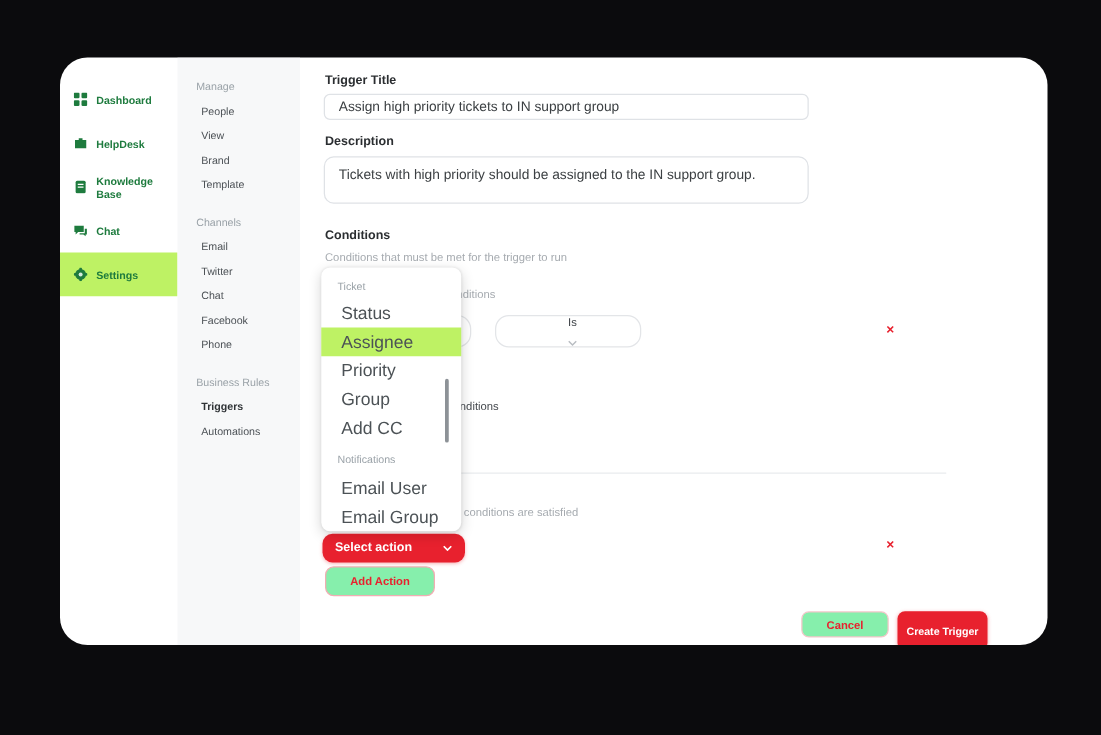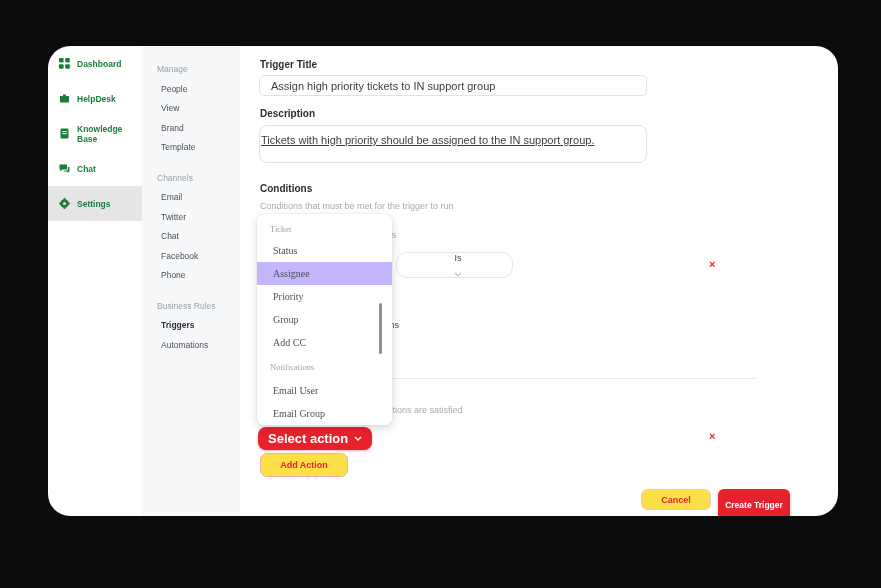--- a/index.html
+++ b/index.html
@@ -5,72 +5,72 @@
   html,body{margin:0;padding:0;}
   body{
     width:881px;height:588px;background:#0b0b0d;position:relative;
     font-family:"Liberation Sans",sans-serif;-webkit-font-smoothing:antialiased;
   }
   .card{
     position:absolute;left:48px;top:46px;width:790px;height:470px;
     background:#ffffff;border-radius:22px;overflow:hidden;display:flex;
   }
   
-  .sb1{width:94px;flex:none;padding-top:0;}
+  .sb1{width:94px;flex:none;padding-top:16px;}
   .sb1-item{
     height:35px;display:flex;align-items:center;gap:7px;padding-left:11px;
     color:#1e7b3e;font-size:8.5px;font-weight:bold;cursor:pointer;
   }
-  .sb1-item.active{background:#e5e5e5;}
+  .sb1-item.active{background:#bef264;}
   .sb1-item svg{flex:none;}
   
   .sb2{width:98px;flex:none;background:#f7f8f9;padding:14px 0 0 15px;box-sizing:border-box;}
   .sb2-title{color:#9aa2a8;font-size:8.5px;line-height:19.5px;}
   .sb2-item{color:#4c5156;font-size:8.5px;line-height:19.5px;padding-left:4px;cursor:pointer;}
   .sb2-item.current{color:#2f3336;font-weight:bold;}
   .sb2-section{margin-bottom:11px;}
   
   .main{position:relative;flex:1;font-size:9px;color:#3c4043;}
   .lbl{position:absolute;font-weight:bold;color:#2b2e31;font-size:10px;}
   .hint{position:absolute;color:#a6abb0;font-size:9px;white-space:nowrap;}
   .field{
     position:absolute;box-sizing:border-box;border:1px solid #dfe2e6;border-radius:5px;
     font-family:"Liberation Sans",sans-serif;font-size:11px;color:#3c4043;
     padding:0 11px;background:#fff;outline:none;
   }
-  textarea.field{padding:8px 1px;resize:none;border-radius:8px;line-height:12px;text-decoration:underline;}
+  textarea.field{padding:8px 11px;resize:none;border-radius:8px;line-height:12px;}
   .select{
     position:absolute;box-sizing:border-box;height:26px;border:1px solid #e3e5e8;border-radius:11px;
     background:#fff;display:flex;align-items:center;justify-content:space-between;
     padding:0 10px 0 17px;color:#3f4449;cursor:pointer;
   }
   .chev{display:flex;align-items:center;}
   .divider{position:absolute;height:1px;background:#e9ebee;}
   .x-btn{
     position:absolute;color:#e8212e;font-size:11px;font-weight:bold;line-height:10px;
     cursor:pointer;background:none;border:none;padding:0;font-family:"Liberation Sans",sans-serif;
   }
   
   .menu{
-    position:absolute;left:17px;top:168px;width:135px;height:211px;background:#fff;
+    position:absolute;left:17px;top:168px;width:112px;height:211px;background:#fff;
     border-radius:7px;box-shadow:0 3px 10px rgba(0,0,0,.16),0 0 2px rgba(0,0,0,.08);
-    z-index:5;box-sizing:border-box;padding-top:5px;font-family:Liberation Serif, serif;
+    z-index:5;box-sizing:border-box;padding-top:5px;
   }
   .menu-header{height:20px;line-height:20px;padding-left:13px;color:#9aa2a8;font-size:8.5px;}
-  .menu-item{height:23px;line-height:23px;padding-left:16px;color:#4c5256;font-size:10px;cursor:pointer;}
-  .menu-item.selected{background:#c4b5fd;}
+  .menu-item{height:23px;line-height:23px;padding-left:16px;color:#4c5256;font-size:14px;cursor:pointer;}
+  .menu-item.selected{background:#bef264;}
   .menu-scrollbar{position:absolute;right:10px;top:89px;width:3px;height:51px;background:#8d9297;border-radius:2px;}
   
   .btn-red{
-    position:absolute;background:#e8212e;color:#fff;font-weight:bold;font-size:13px;border:none;
+    position:absolute;background:#e8212e;color:#fff;font-weight:bold;font-size:10px;border:none;
     border-radius:8px;display:flex;align-items:center;cursor:pointer;
     font-family:"Liberation Sans",sans-serif;box-shadow:0 1px 3px rgba(232,33,46,.35);
   }
   .btn-outline{
-    position:absolute;background:#fde047;color:#e8212e;font-weight:bold;font-size:9px;
+    position:absolute;background:#86efac;color:#e8212e;font-weight:bold;font-size:9px;
     border:1px solid #f0aeb3;border-radius:7px;display:flex;align-items:center;justify-content:center;
     cursor:pointer;font-family:"Liberation Sans",sans-serif;box-sizing:border-box;
   }
 </style>
 </head>
 <body>
 
 <div class="card">
 
   <nav class="sb1">

